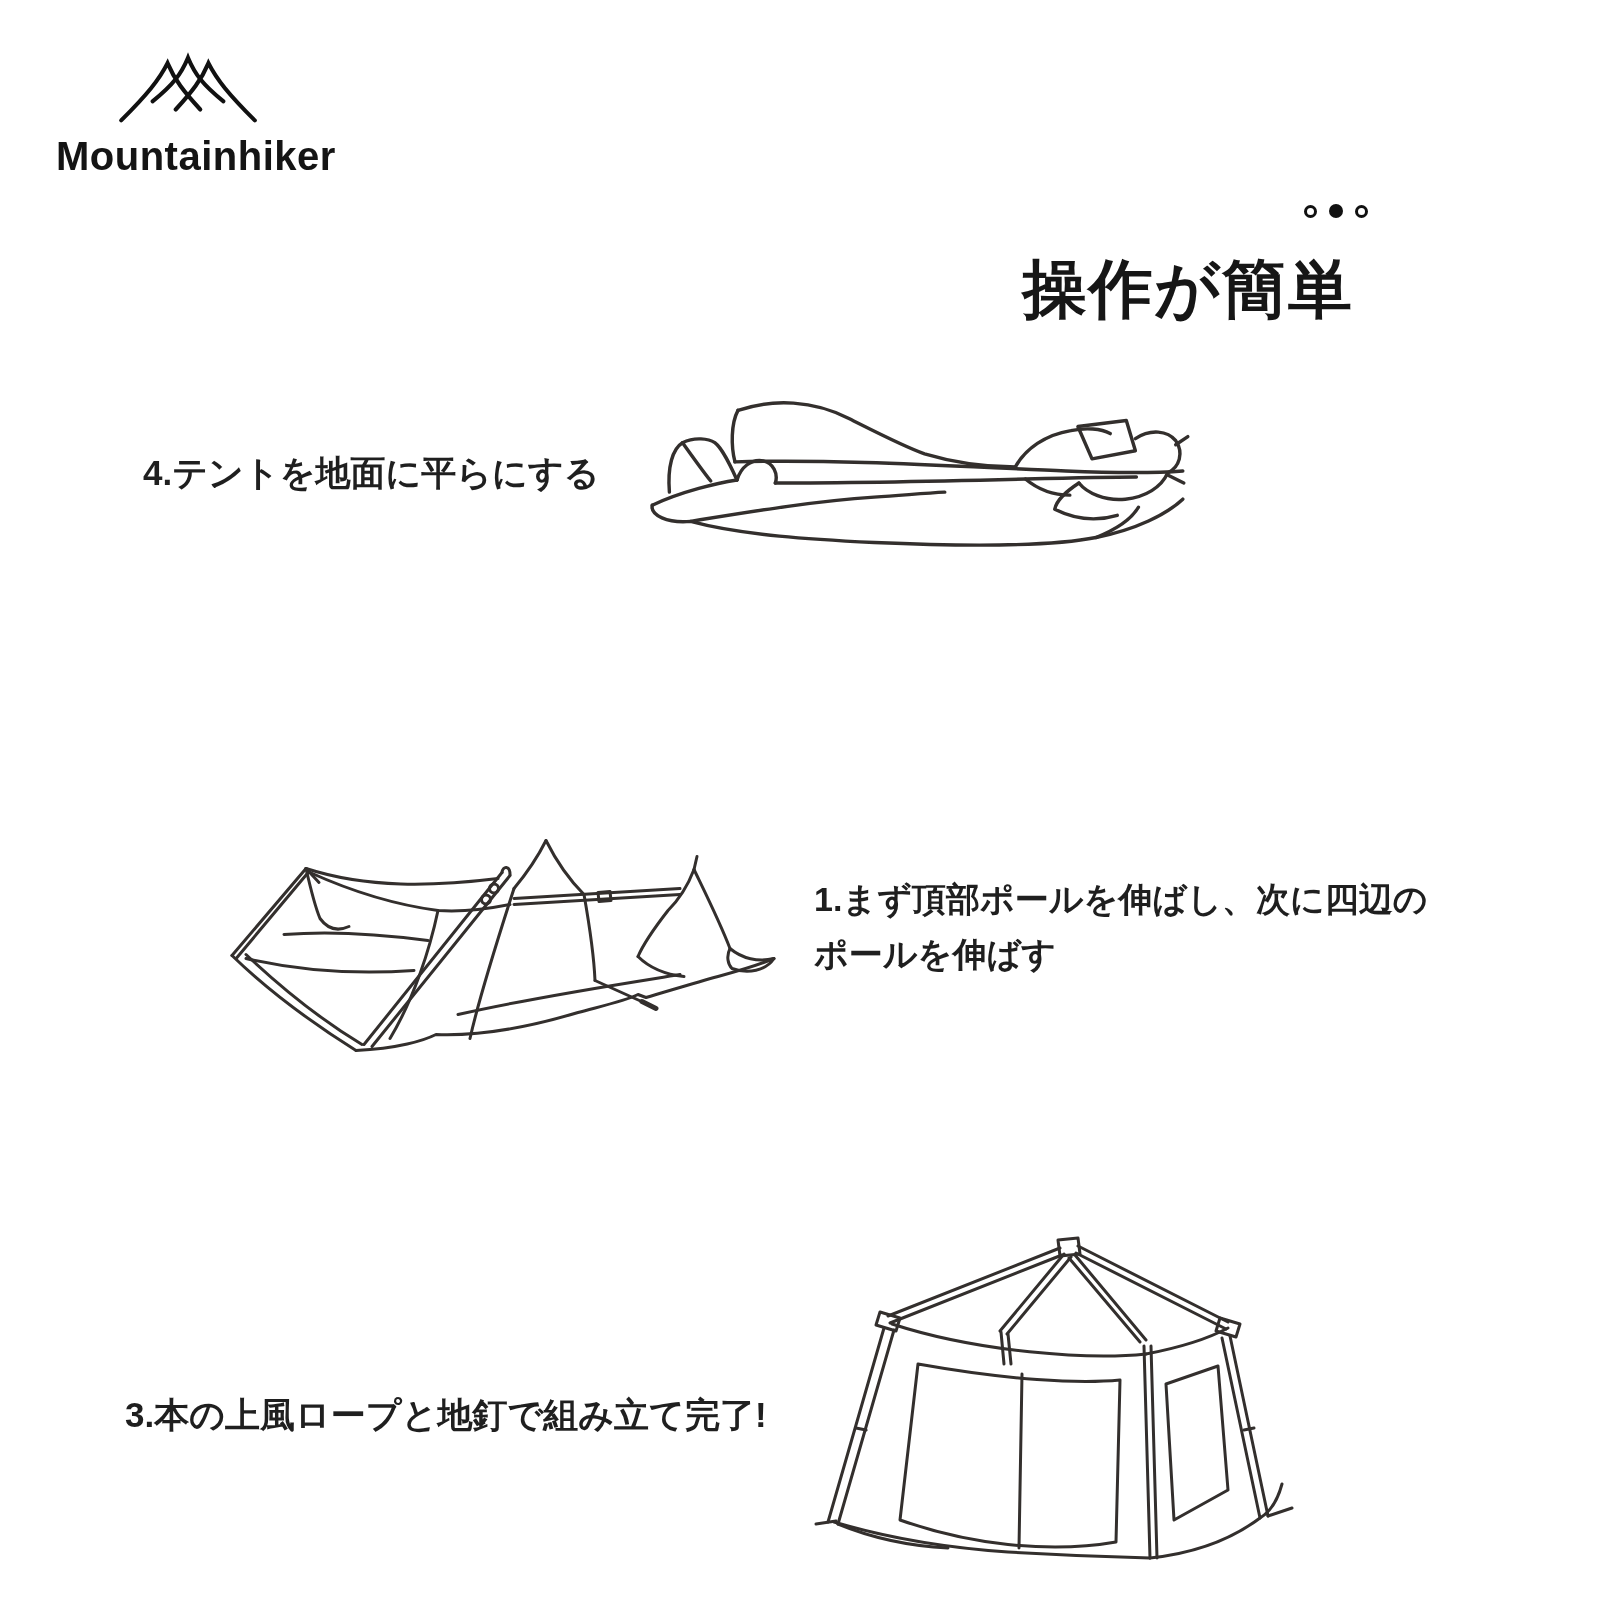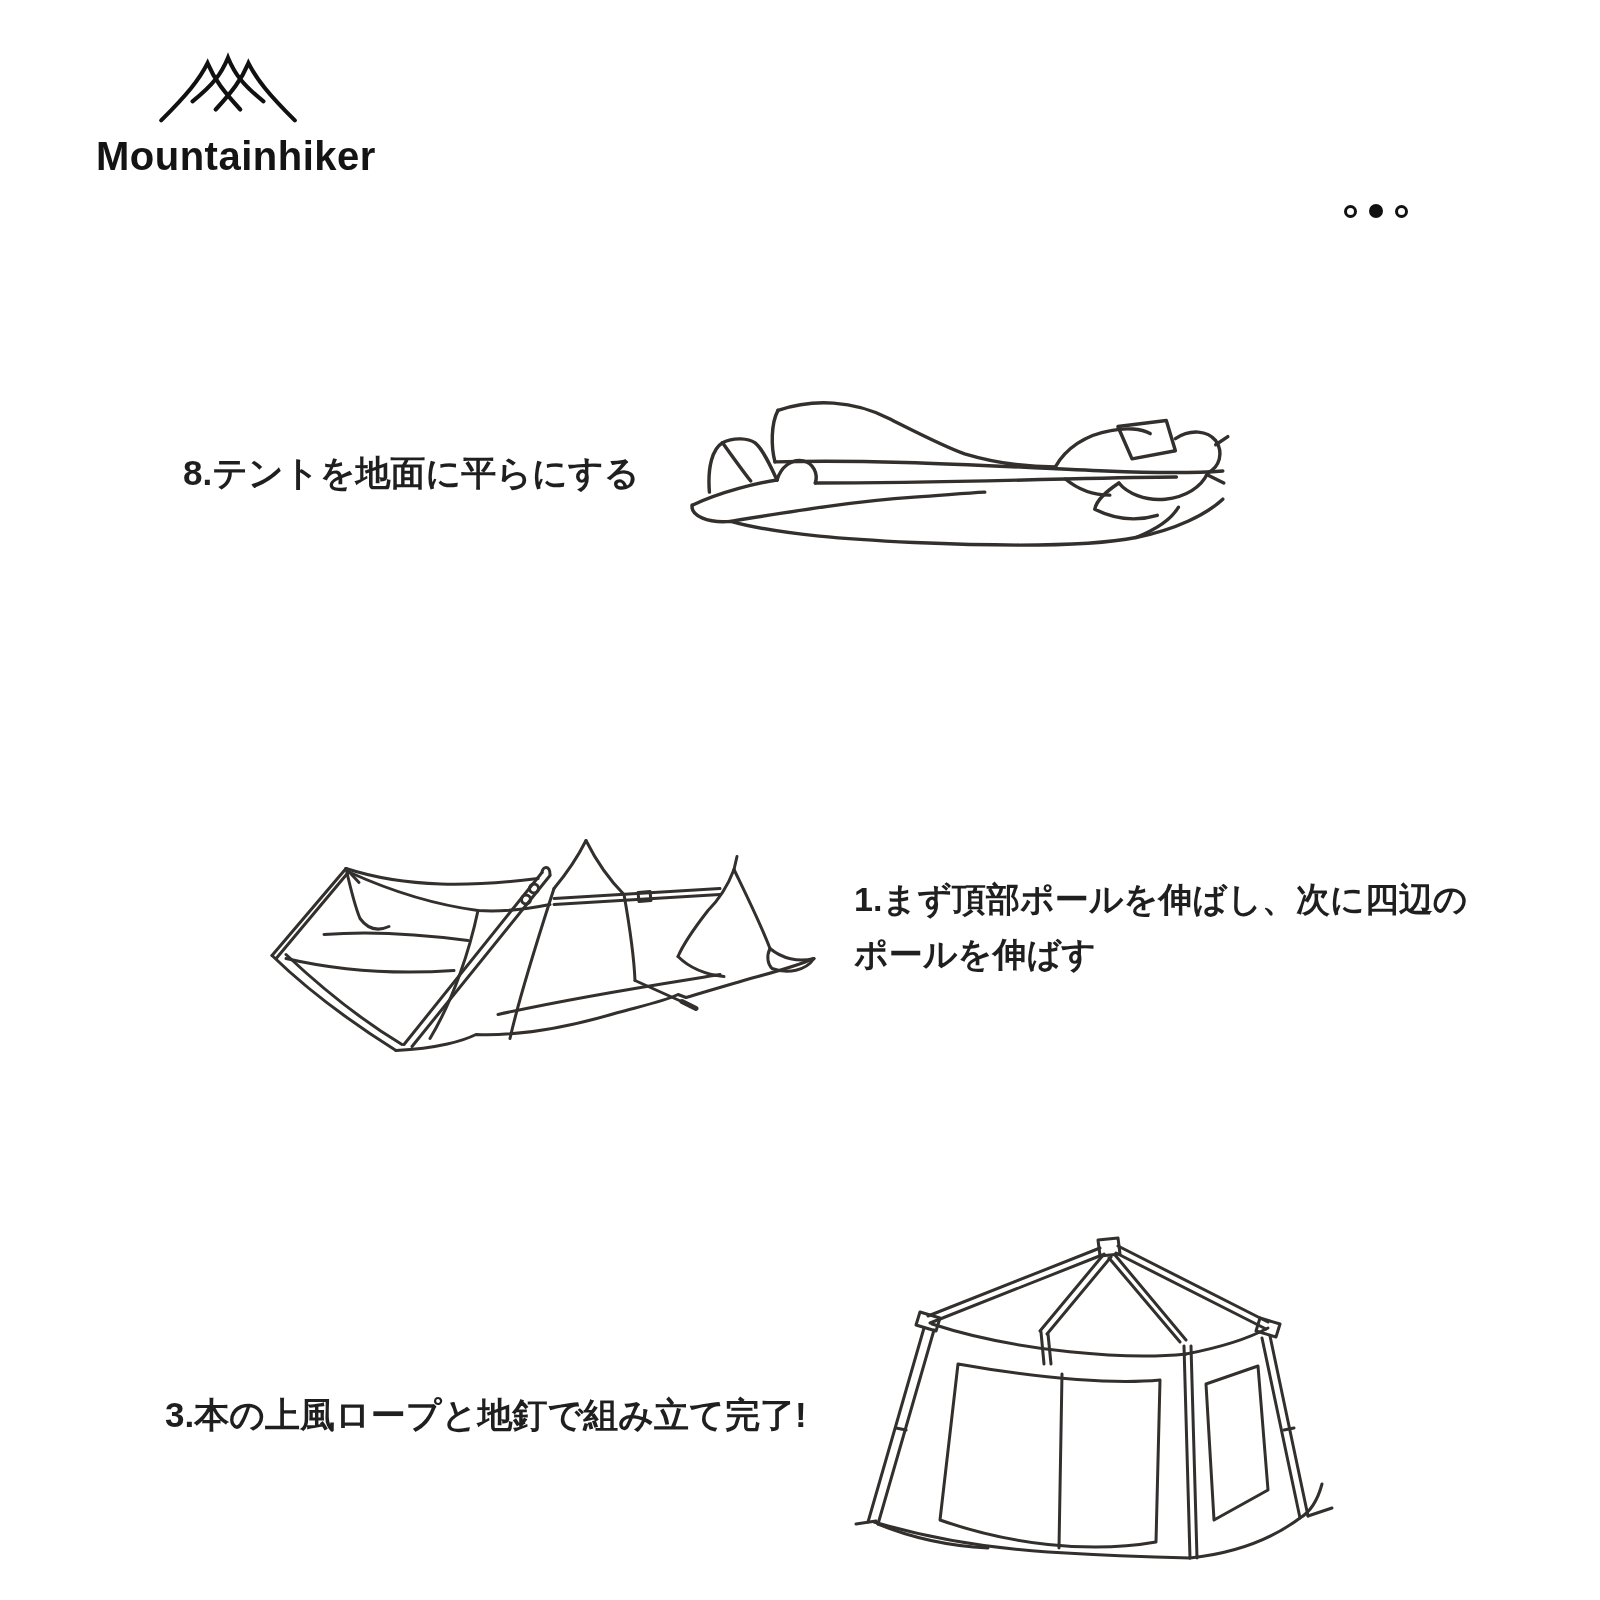--- a/index.html
+++ b/index.html
@@ -1,18 +1,18 @@
 <!DOCTYPE html>
 <html><head>
 <meta charset="utf-8">
 <style>
   html,body{margin:0;padding:0;background:#ffffff;}
   .canvas{
     position:relative;width:1448px;height:1600px;background:#ffffff;overflow:hidden;
-    font-family:"Liberation Sans","DejaVu Sans",sans-serif;color:#1a1a1a;margin-left:40px;
+    font-family:"Liberation Sans","DejaVu Sans",sans-serif;color:#1a1a1a;
   }
   
   .logo{position:absolute;left:56px;top:42px;width:264px;text-align:center;}
   .logo svg{display:block;margin:0 auto;}
   .brand-name{font-size:40px;font-weight:600;letter-spacing:.5px;color:#141414;margin-top:2px;}
   
   .main-title{position:absolute;top:84px;right:62px;margin:0;font-size:70px;font-weight:900;letter-spacing:2px;color:#161616;white-space:nowrap;}
   .dots{position:absolute;top:203px;right:80px;display:flex;align-items:center;gap:12px;height:16px;}
   .dot{display:inline-block;border-radius:50%;}
   .dot.hollow{width:7px;height:7px;border:3px solid #111111;}
@@ -46,22 +46,23 @@
       </g>
     </svg>
     <div class="brand-name">Mountainhiker</div>
   </div>
 
   <div class="dots">
     <span class="dot hollow"></span>
     <span class="dot filled"></span>
     <span class="dot hollow"></span>
   </div>
+  <h2 class="subtitle">操作が簡単</h2>
 
-  <div class="step-label step1-label">8.テントを地面に平らにする</div>
+  <div class="step-label step1-label">4.テントを地面に平らにする</div>
   <div class="ill ill1">
     <svg width="585" height="202" viewBox="0 0 580 200">
       <g stroke-width="3.4">
         <path d="M47,113 C45,88 50,70 60,64 C72,58 86,60 92,64 C100,70 108,88 114,101"></path>
         <path d="M60,64 C70,78 80,92 88,102"></path>
         <path d="M30,126 C60,112 95,104 114,101"></path>
         <path d="M30,126 C28,136 45,144 68,142 C120,156 190,160 250,163 C320,166 420,168 470,158 C510,150 540,135 556,120"></path>
         <path d="M68,142 C130,132 190,122 250,118 C280,116 300,114 320,113"></path>
         <path d="M114,101 C118,88 128,80 140,82 C150,84 155,95 152,104"></path>
         <path d="M112,83 C220,80 340,88 440,92 C490,94 530,94 556,92"></path>

